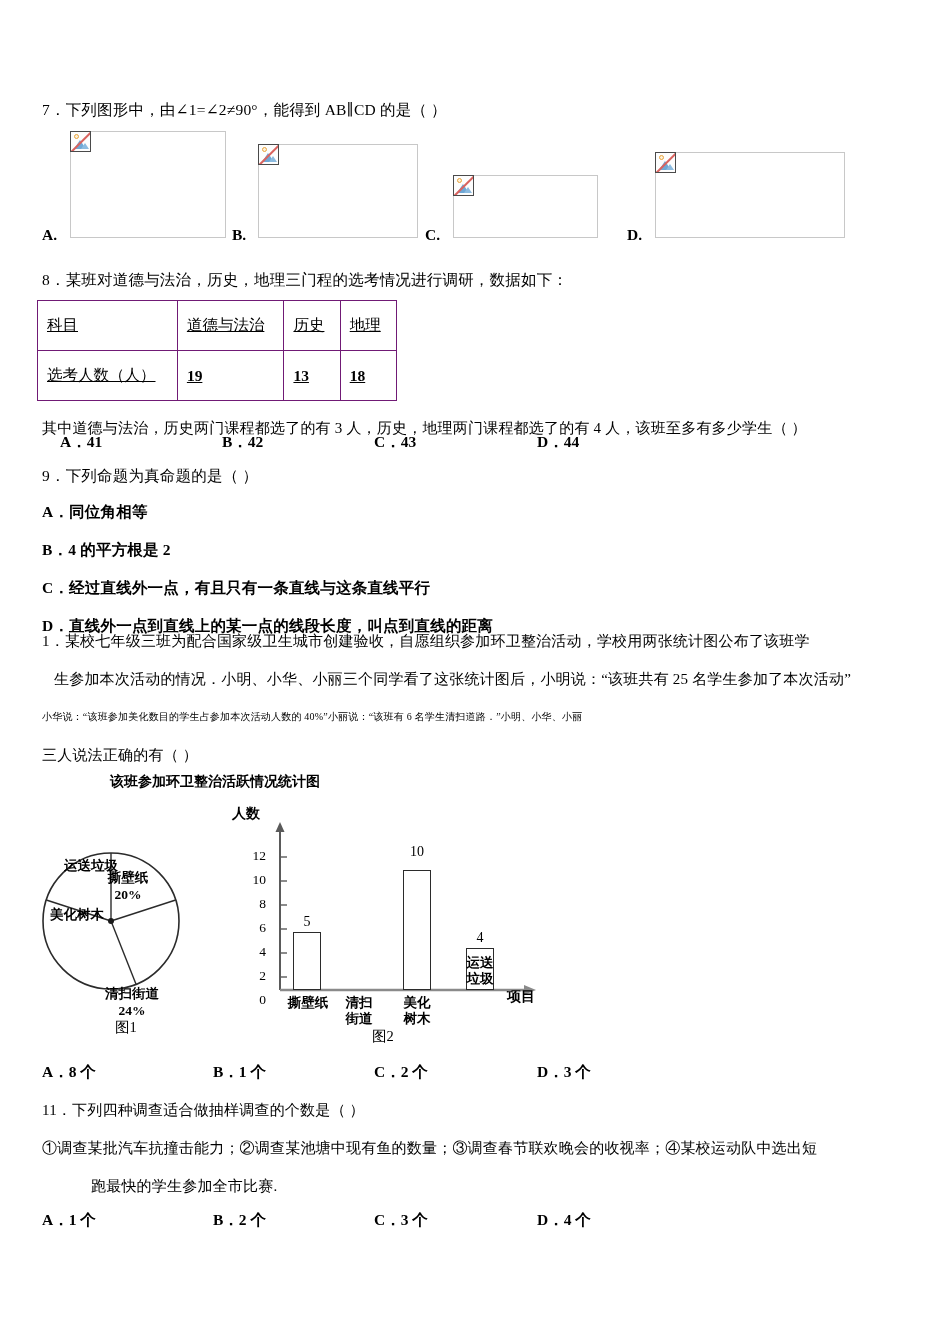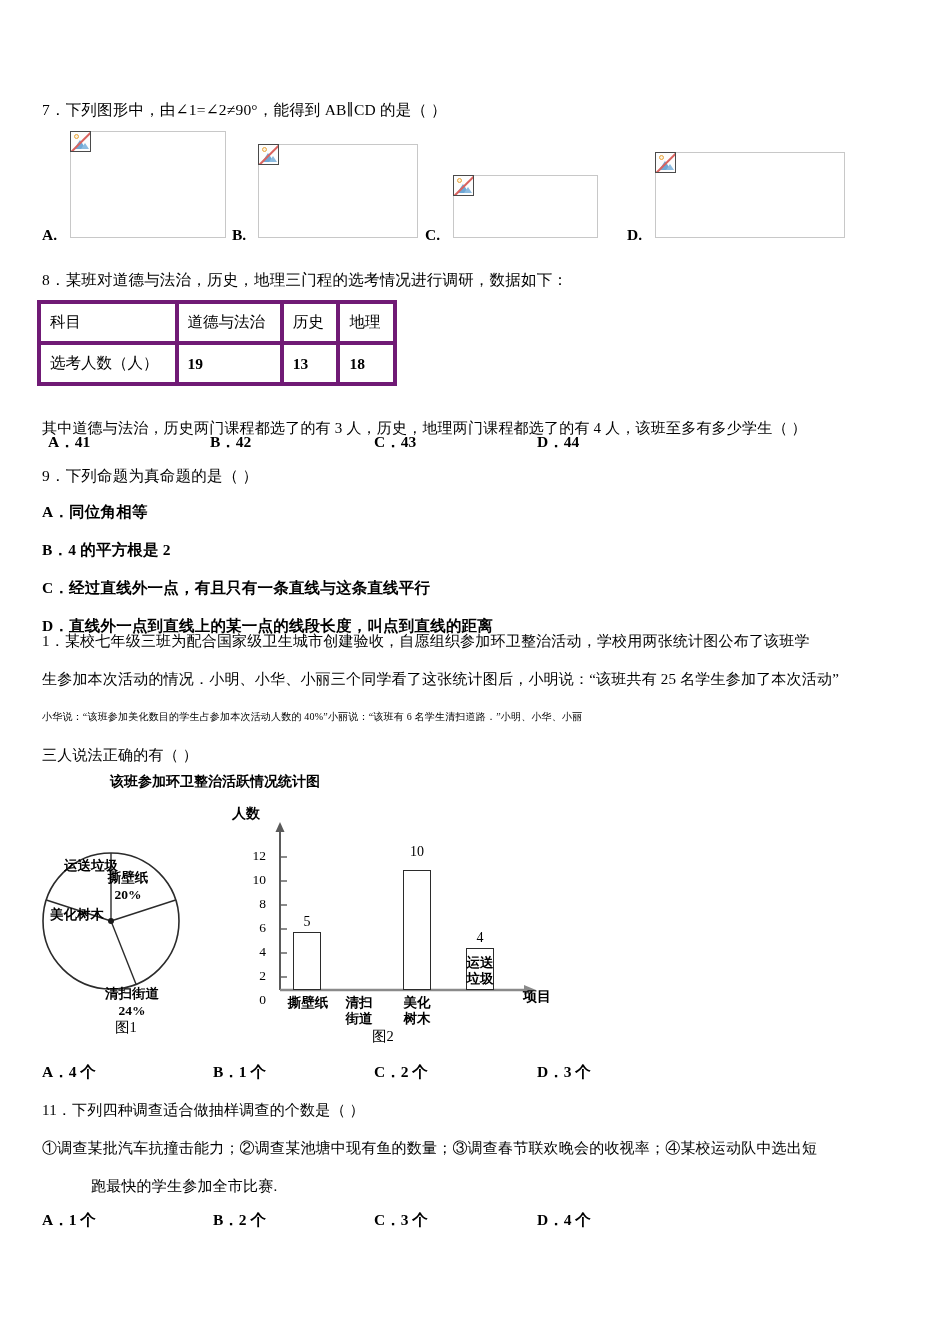--- a/index.html
+++ b/index.html
@@ -104,24 +104,25 @@
     transform: translate(-50%, -50%) rotate(-45deg);
   }
 
   
   .data-table {
     position: absolute;
     border-collapse: collapse;
     font-size: 15.5px;
   }
   .data-table td {
-    border: 4px solid #701a75;
-    padding: 8px 9px;
+    border: 1px solid #701a75;
+    padding: 14px 9px;
     vertical-align: middle;
     white-space: nowrap;
+    text-decoration: underline;
   }
   .data-table .hdr { font-weight: normal; }
   .data-table .val { font-weight: bold; }
 
   
   .fig-title {
     position: absolute;
     font-size: 14px;
     font-weight: bold;
     white-space: nowrap;
@@ -241,34 +242,34 @@
       <td class="hdr">选考人数（人）</td>
       <td class="val">19</td>
       <td class="val">13</td>
       <td class="val">18</td>
     </tr>
   </tbody>
     </table>
 
   <div class="qline" style="left:42px; top:418px; font-size:15px;">其中道德与法治，历史两门课程都选了的有 3 人，历史，地理两门课程都选了的有 4 人，该班至多有多少学生（    ）</div>
 
-  <div class="opt" style="left:48px;  top:432px;text-align:center;">A．41</div>
-  <div class="opt" style="left:210px; top:432px;">B．42</div>
+  <div class="opt" style="left:60px;  top:432px;text-align:center;">A．41</div>
+  <div class="opt" style="left:222px; top:432px;">B．42</div>
   <div class="opt" style="left:374px; top:432px;">C．43</div>
   <div class="opt" style="left:537px; top:432px;">D．44</div>
 
   <div class="qline" style="left:42px; top:466px;">9．下列命题为真命题的是（    ）</div>
 
   <div class="qline bold" style="left:42px; top:502px;">A．同位角相等</div>
   <div class="qline bold" style="left:42px; top:540px;">B．4 的平方根是 2</div>
   <div class="qline bold" style="left:42px; top:578px;text-align:right;">C．经过直线外一点，有且只有一条直线与这条直线平行</div>
   <div class="qline bold" style="left:42px; top:616px;">D．直线外一点到直线上的某一点的线段长度，叫点到直线的距离</div>
 
   <div class="qline" style="left:42px; top:631px; font-size:15px;">1．某校七年级三班为配合国家级卫生城市创建验收，自愿组织参加环卫整治活动，学校用两张统计图公布了该班学</div>
-  <div class="qline" style="left:42px; top:669px; font-size:15px;">生参加本次活动的情况．小明、小华、小丽三个同学看了这张统计图后，小明说：“该班共有 25 名学生参加了本次活动”</div>
+  <div class="qline" style="left:54px; top:669px; font-size:15px;">生参加本次活动的情况．小明、小华、小丽三个同学看了这张统计图后，小明说：“该班共有 25 名学生参加了本次活动”</div>
   <div class="qline" style="left:42px; top:707px; font-size:10px;">小华说：“该班参加美化数目的学生占参加本次活动人数的 40%”小丽说：“该班有 6 名学生清扫道路．”小明、小华、小丽</div>
   <div class="qline" style="left:42px; top:745px; font-size:15px;">三人说法正确的有（      ）</div>
 
   <div class="fig-title" style="left:110px; top:773px;">该班参加环卫整治活跃情况统计图</div>
 
   <svg width="180" height="180" style="position:absolute; left:21px; top:831px;" viewBox="0 0 180 180">
 
     <circle cx="90" cy="90" r="68" fill="#ffffff" stroke="#2b2b2b" stroke-width="1.6"></circle>
 
     <line x1="90" y1="90" x2="90" y2="22" stroke="#2b2b2b" stroke-width="1.4"></line>
@@ -332,25 +333,25 @@
   <div class="bar-value" style="left:464px; top:930px; width:32px;">4</div>
 
   <div class="cat-label" style="left:281px; top:995px; width:54px;">撕壁纸</div>
   <div class="cat-label" style="left:339px; top:995px; width:40px;">清扫
 街道</div>
   <div class="cat-label" style="left:397px; top:995px; width:40px;">美化
 树木</div>
   <div class="cat-label" style="left:460px; top:955px; width:40px;">运送
 垃圾</div>
 
-  <div class="bar-axis-label" style="left:507px; top:988px;margin-left:16px;">项目</div>
+  <div class="bar-axis-label" style="left:507px; top:988px;">项目</div>
 
   <div class="fig-caption" style="left:372px; top:1027px;">图2</div>
 
-  <div class="opt" style="left:42px;  top:1062px;">A．4 个</div>
+  <div class="opt" style="left:42px;  top:1062px;">A．8 个</div>
   <div class="opt" style="left:213px; top:1062px;">B．1 个</div>
   <div class="opt" style="left:374px; top:1062px;">C．2 个</div>
   <div class="opt" style="left:537px; top:1062px;">D．3 个</div>
 
   <div class="qline" style="left:42px; top:1100px; font-size:15px;">11．下列四种调查适合做抽样调查的个数是（ ）</div>
   <div class="qline" style="left:42px; top:1138px; font-size:15px;">①调查某批汽车抗撞击能力；②调查某池塘中现有鱼的数量；③调查春节联欢晚会的收视率；④某校运动队中选出短</div>
   <div class="qline" style="left:44px; top:1176px; font-size:15px;margin-left:47px;">跑最快的学生参加全市比赛.</div>
 
   <div class="opt" style="left:42px;  top:1210px;">A．1 个</div>
   <div class="opt" style="left:213px; top:1210px;">B．2 个</div>

